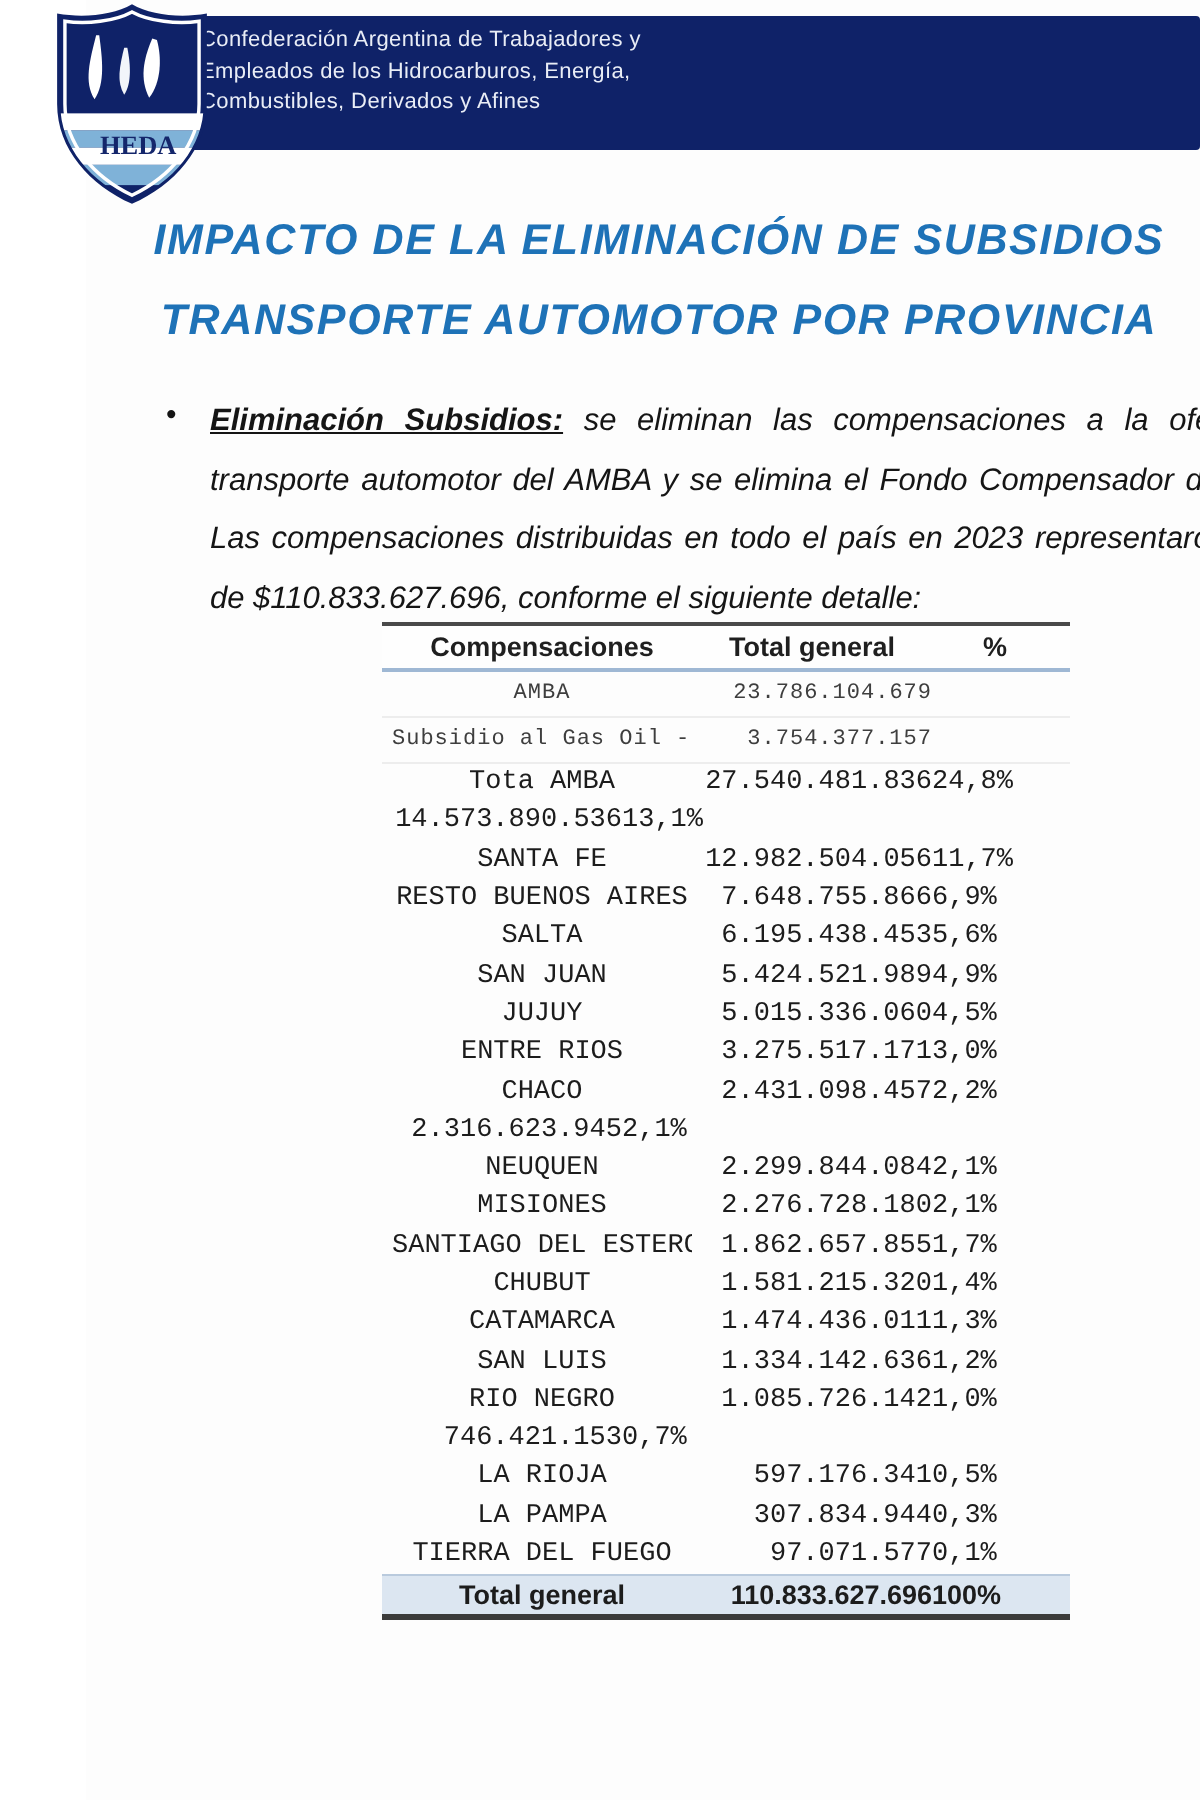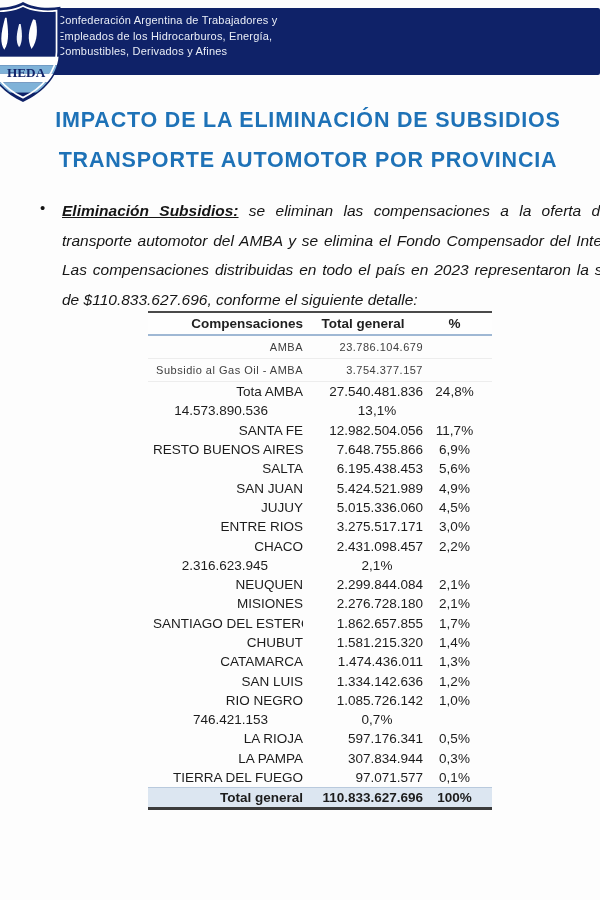--- a/index.html
+++ b/index.html
@@ -6,20 +6,21 @@
   html,body { width:600px; height:900px; }
   body {
     font-family:"Liberation Sans", sans-serif;
     background:#ffffff;
     position:relative;
     overflow:hidden;
   }
   .page {
     position:absolute; inset:0;
     background:#fdfdfd;
+    margin-left:43px;
   }
   
   .banner {
     position:absolute; left:27px; right:0; top:8px; height:67px;
     background:#0f2268;
     border-radius:2px;
   }
   .banner-text {
     position:absolute; left:57px; top:13px;
     color:#e9edf6;
@@ -31,20 +32,21 @@
   }
   
   .title {
     position:absolute; left:16px; right:0; top:100px;
     text-align:center;
     color:#1e72b7;
     font-weight:bold;
     font-size:21.5px;
     letter-spacing:0.8px;
     line-height:40px;
+    font-style:italic;
   }
   
   .bullet {
     position:absolute; left:40px; top:199px;
     font-size:15px; color:#141414;
   }
   .para {
     position:absolute; left:62px; top:196px; right:-90px;
     font-style:italic;
     font-size:15.5px; color:#151515;
@@ -66,38 +68,39 @@
     display:flex; align-items:center;
     height:25px;
     font-weight:bold; color:#1f1f1f;
     border-top:2px solid #4a4a4a;
     border-bottom:2px solid #9fb8d4;
     background:#fefefe;
   }
   .t-row {
     display:flex; align-items:center;
     height:19.3px;
+    font-family:Liberation Mono, monospace;
   }
   .t-row.sub {
     height:23px;
     font-size:11px; color:#3e3e3e;
     letter-spacing:0.5px;
     border-bottom:1px solid #ededed;
   }
   .t-total {
     display:flex; align-items:center;
     height:23px;
     font-weight:bold;
     background:#dce6f1;
     border-top:1px solid #b9cadd;
     border-bottom:3px solid #3b3b3b;
   }
-  .c1 { width:155px; padding-left:5px; text-align:right; overflow:hidden; white-space:nowrap; }
+  .c1 { width:155px; padding-left:5px; text-align:center; overflow:hidden; white-space:nowrap; }
   .c2 { width:120px; text-align:right; }
-  .c3 { flex:1; text-align:center; padding-right:6px; }
+  .c3 { flex:1; text-align:left; padding-right:6px; }
   .t-header .c2, .t-header .c3 { text-align:center; }
 </style>
 </head>
 <body>
 
 <div class="page">
 
   <div class="banner"></div>
 
   <div class="banner-text">

